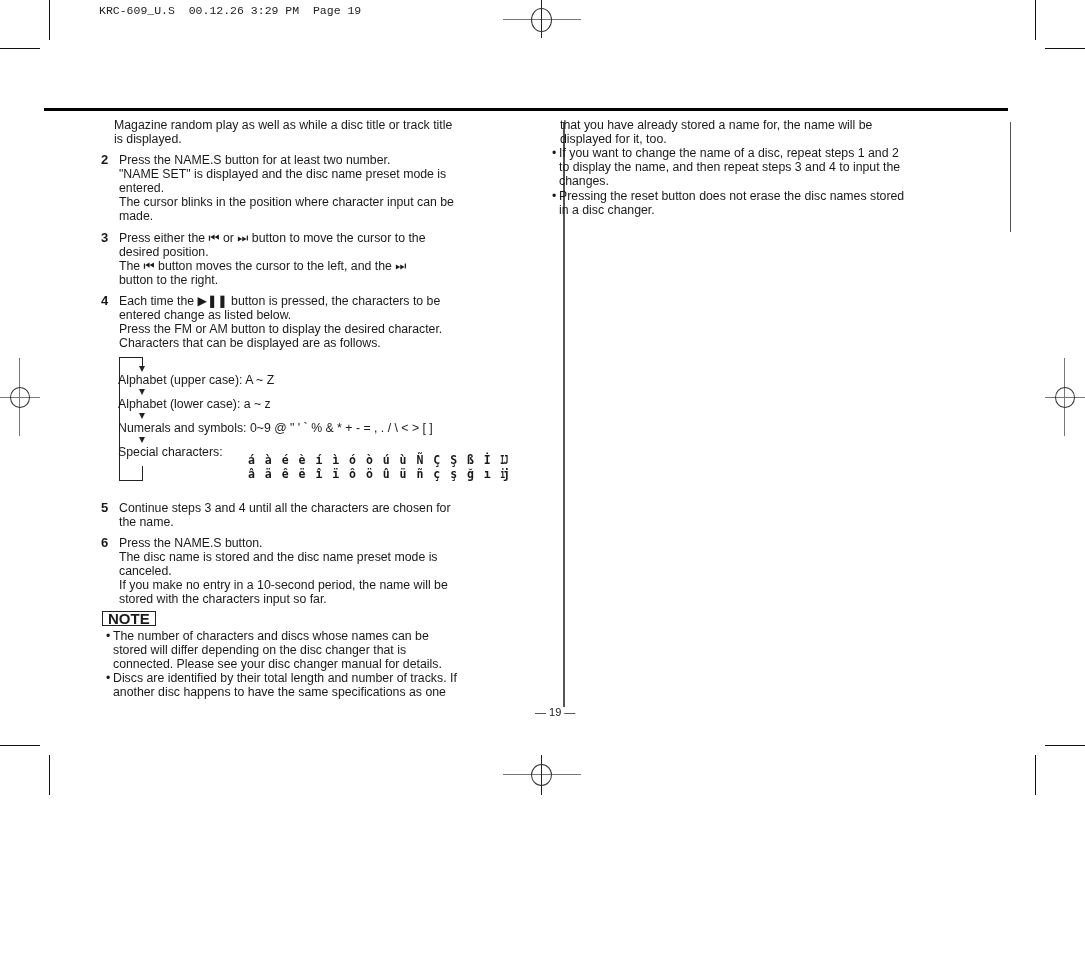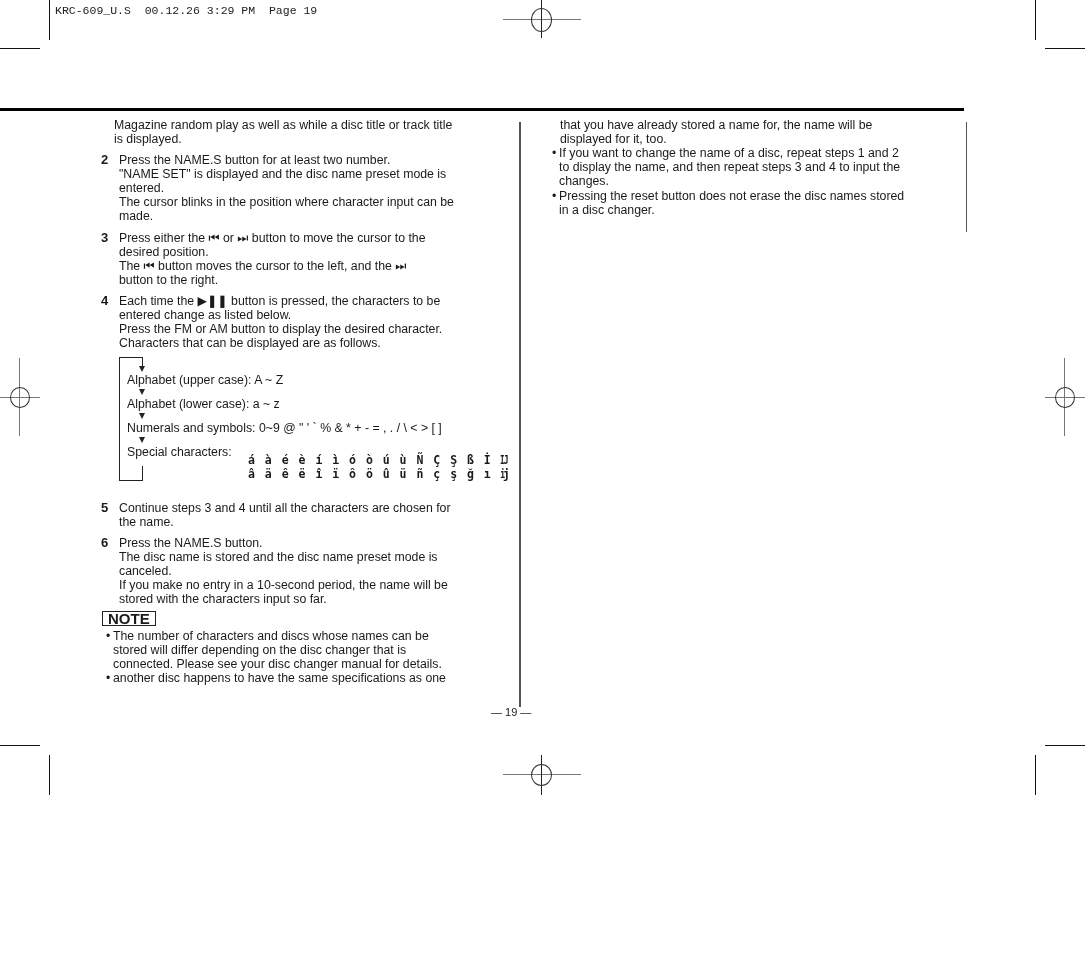--- a/index.html
+++ b/index.html
@@ -1,39 +1,39 @@
 <!DOCTYPE html>
 <html><head>
   <meta charset="utf-8">
   <style>
     html, body { margin:0; padding:0; background:#ffffff; }
     body { width:1085px; height:954px; position:relative; overflow:hidden;
            font-family:"Liberation Sans", sans-serif; color:#1a1a1a; }
-    .abs { position:absolute; }
+    .abs { position:absolute;margin-left:44px; }
     .slug { left:55px; top:4px; font-family:"Liberation Mono", monospace; font-size:11.5px; color:#222; white-space:pre; }
     .crop { background:#111; position:absolute; }
     .crop-grey { background:#777; position:absolute; }
     .reg { position:absolute; width:22px; height:22px; border:1px solid #333; border-radius:50%; box-sizing:border-box; }
     .top-rule { left:0; top:108px; width:964px; height:3px; background:#000; }
     .col-divider { left:519px; top:122px; width:2px; height:585px; background:#555; }
     .right-edge { left:966px; top:122px; width:1px; height:110px; background:#555; }
 
     .txt { font-size:12.3px; line-height:14px; }
     .para { position:absolute; }
     .step { position:absolute; }
     .step-num { position:absolute; left:0; top:0; font-weight:bold; font-size:13px; }
     .step-body { position:absolute; left:18px; top:0; }
     .line { white-space:nowrap; }
 
     .flow-box { position:absolute; left:119px; top:357px; width:24px; height:124px;
                 border-left:1px solid #222; border-top:1px solid #222; border-bottom:1px solid #222; box-sizing:border-box; }
     .flow-box-right-top { position:absolute; left:142px; top:357px; width:1px; height:10px; background:#222; }
     .flow-box-right-bot { position:absolute; left:142px; top:466px; width:1px; height:15px; background:#222; }
     .arrow { position:absolute; width:0; height:0; border-left:3.5px solid transparent; border-right:3.5px solid transparent; border-top:6px solid #222; }
-    .flow-line { position:absolute; left:127px; white-space:nowrap; }
+    .flow-line { position:absolute; left:118px; white-space:nowrap; }
     .special { font-family:"DejaVu Sans Mono", monospace; font-size:11.5px; letter-spacing:1.5px; font-weight:bold;margin-top:8px; }
 
     .note-badge { position:absolute; left:102px; top:611px; border:1px solid #222; padding:0 5px; font-size:15px; font-weight:bold; line-height:13px; }
     .bullet { position:absolute; white-space:nowrap; }
     .bullet-dot { position:absolute; left:0; top:0; }
     .bullet-text { position:absolute; left:7px; top:0; }
     .page-num { left:491px; top:706px; font-size:11px; white-space:pre; }
   </style>
 </head>
 <body>
@@ -152,20 +152,21 @@
   <div class="bullet-text">
     <div class="line">The number of characters and discs whose names can be</div>
     <div class="line">stored will differ depending on the disc changer that is</div>
     <div class="line">connected. Please see your disc changer manual for details.</div>
   </div>
 </div>
 
 <div class="bullet txt" style="left:106px;top:671px;">
   <span class="bullet-dot">•</span>
   <div class="bullet-text">
+    <div class="line">Discs are identified by their total length and number of tracks. If</div>
     <div class="line">another disc happens to have the same specifications as one</div>
   </div>
 </div>
 
 <div class="para txt" style="left:560px;top:118px;">
   <div class="line">that you have already stored a name for, the name will be</div>
   <div class="line">displayed for it, too.</div>
 </div>
 
 <div class="bullet txt" style="left:552px;top:146px;">

